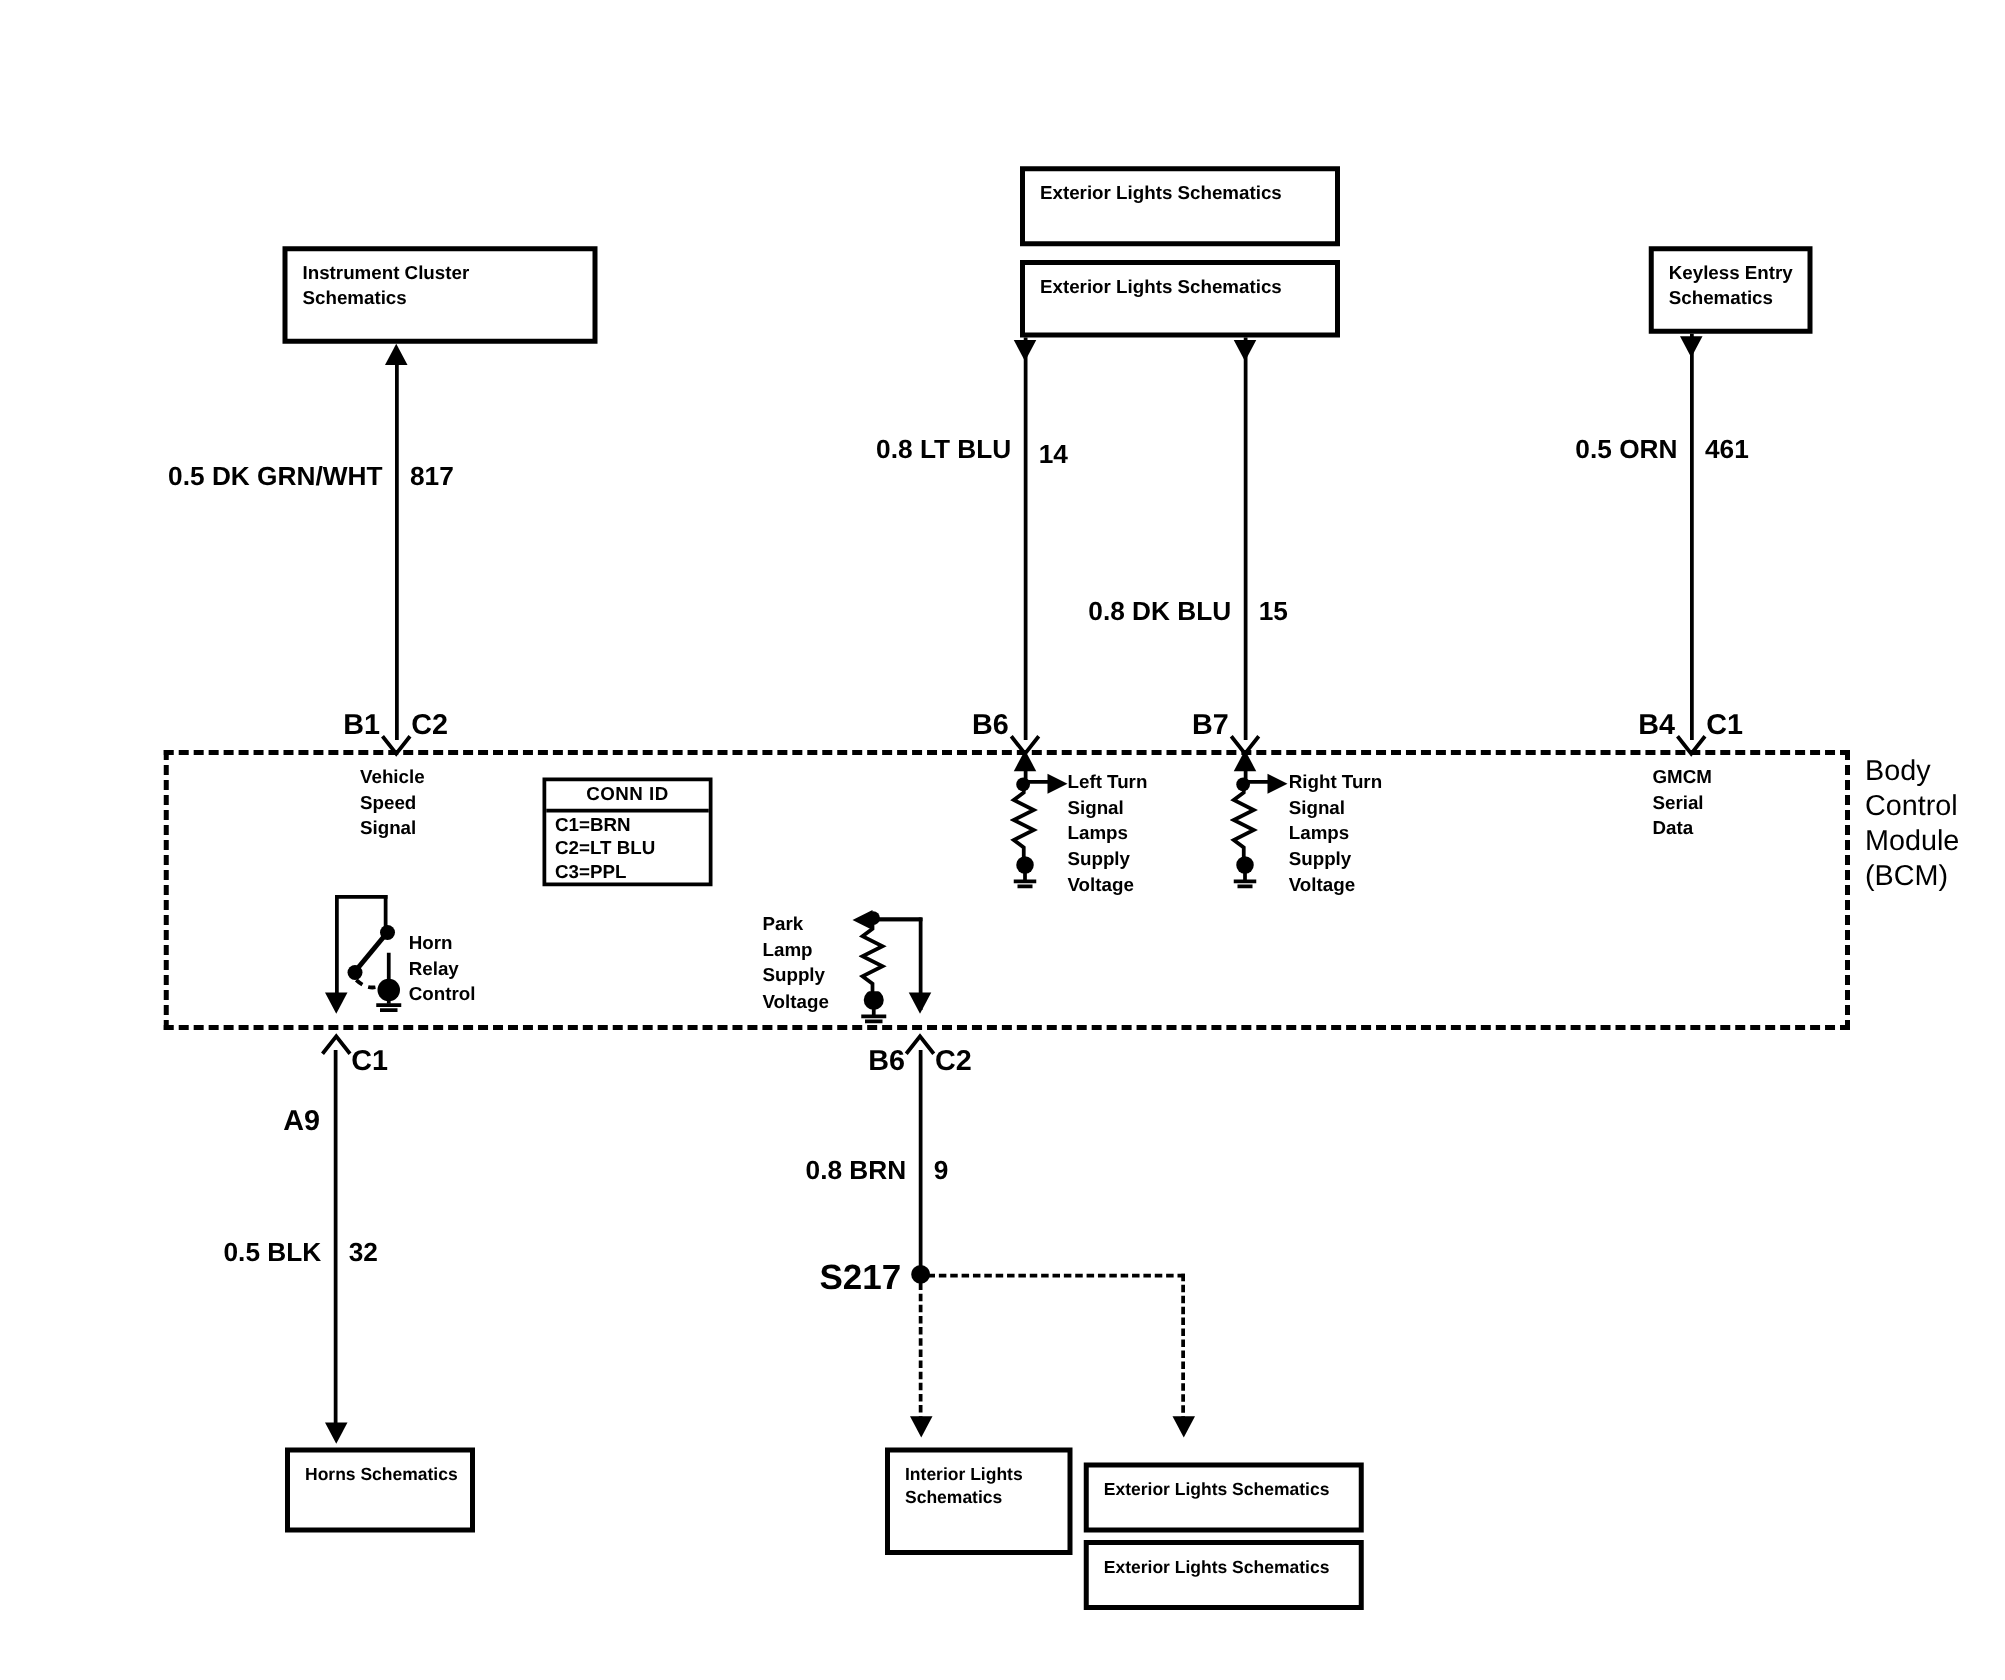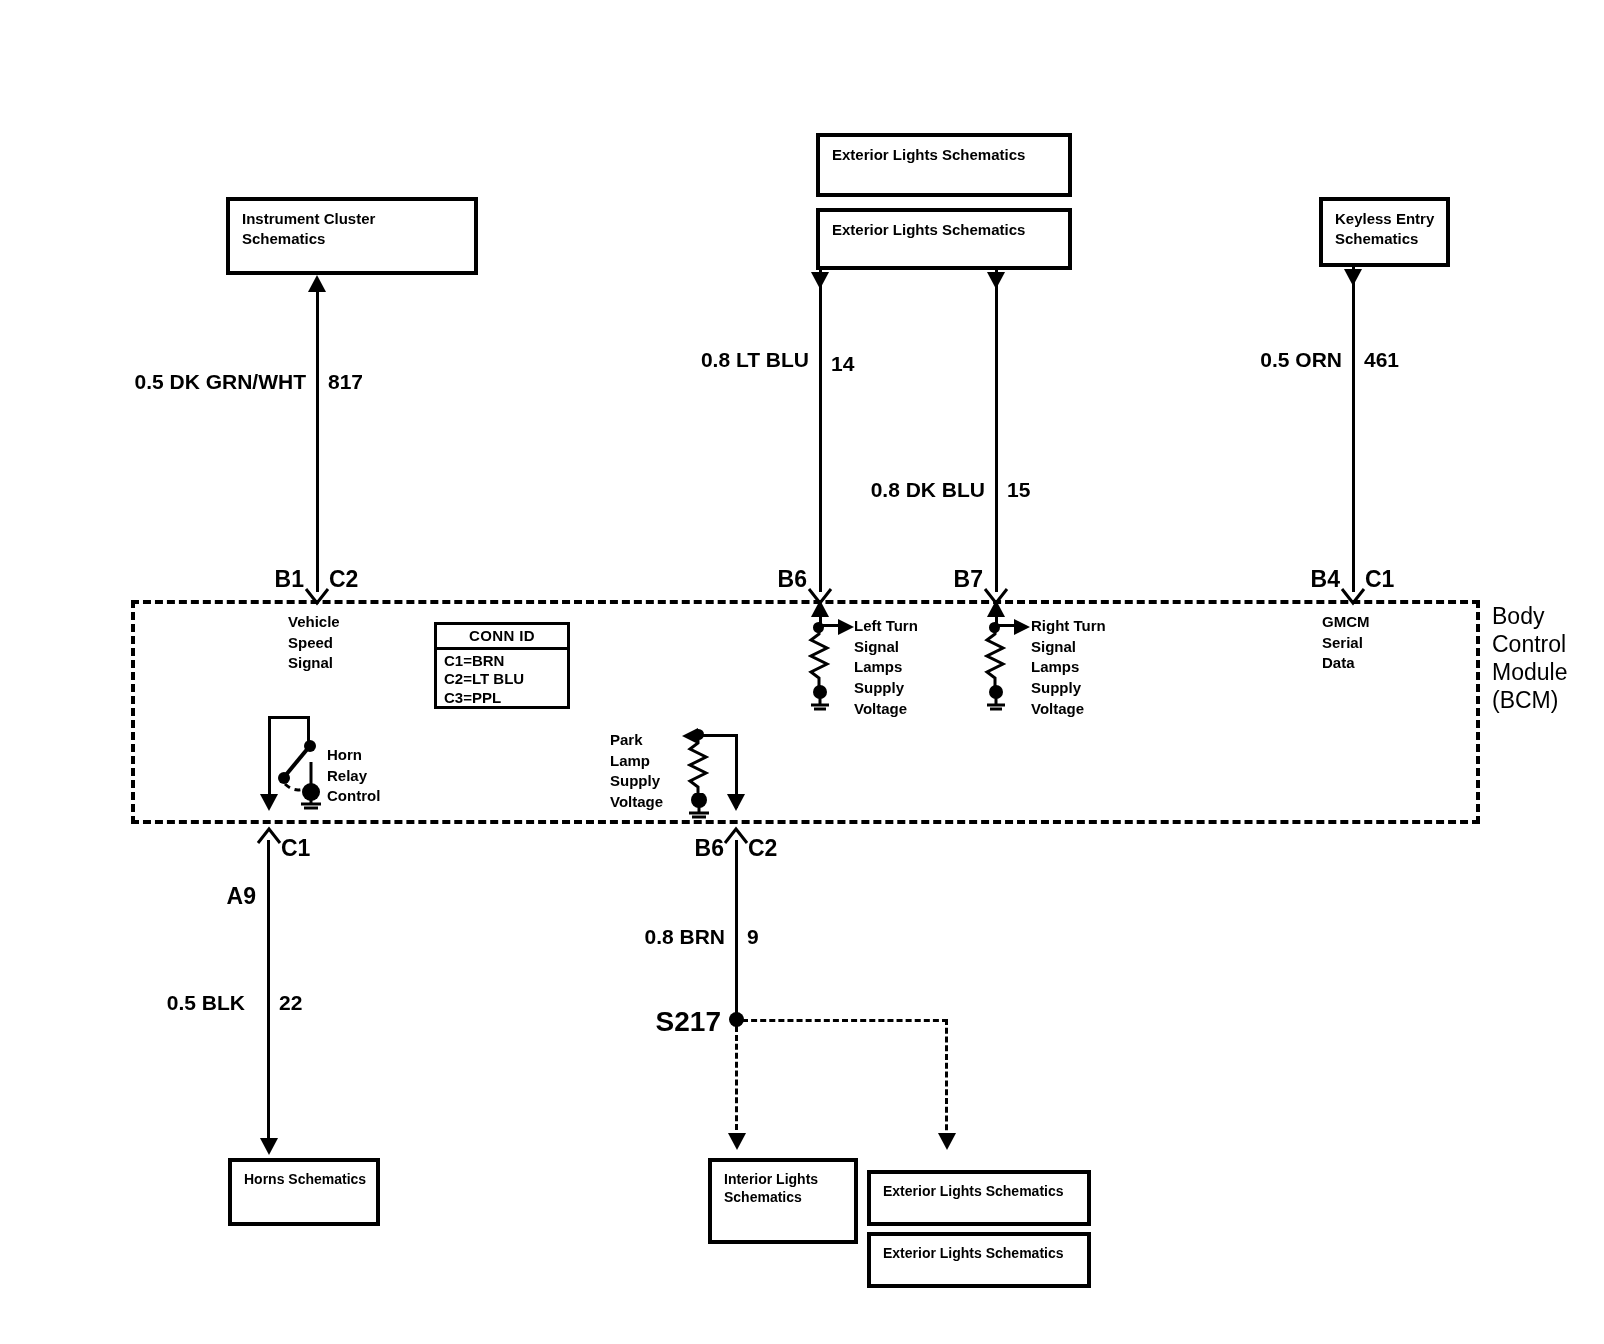--- a/index.html
+++ b/index.html
@@ -394,22 +394,22 @@
       </svg>
   </div>
   <div class="chevron" style="left:722px; top:826px;">
     <svg width="28" height="20" viewBox="0 0 28 20">
         <polyline points="3,17 14,3 25,17" fill="none" stroke="#000" stroke-width="3"></polyline>
       </svg>
   </div>
 
   <div class="vwire" style="left:267px; top:840px; height:304px;"></div>
   <div class="arrow-down" style="left:260px; top:1138px;"></div>
-  <div class="wire-label" style="left:8px; top:991px; width:237px;text-align:right;">0.5 BLK</div>
-  <div class="wire-num" style="left:279px; top:991px;">22</div>
+  <div class="wire-label" style="left:20px; top:991px; width:237px;text-align:right;">0.5 BLK</div>
+  <div class="wire-num" style="left:279px; top:991px;">32</div>
 
   <div class="vwire" style="left:735px; top:840px; height:182px;"></div>
   <div class="wire-label" style="left:485px; top:925px; width:240px;">0.8 BRN</div>
   <div class="wire-num" style="left:747px; top:925px;">9</div>
 
   <div class="splice-dot" style="left:729px; top:1012px;"></div>
   <div class="splice-label" style="left:575px; top:1006px; width:146px;">S217</div>
 
   <div class="hdash" style="left:742px; top:1019px; width:206px;"></div>
   <div class="vdash" style="left:945px; top:1019px; height:120px;"></div>

